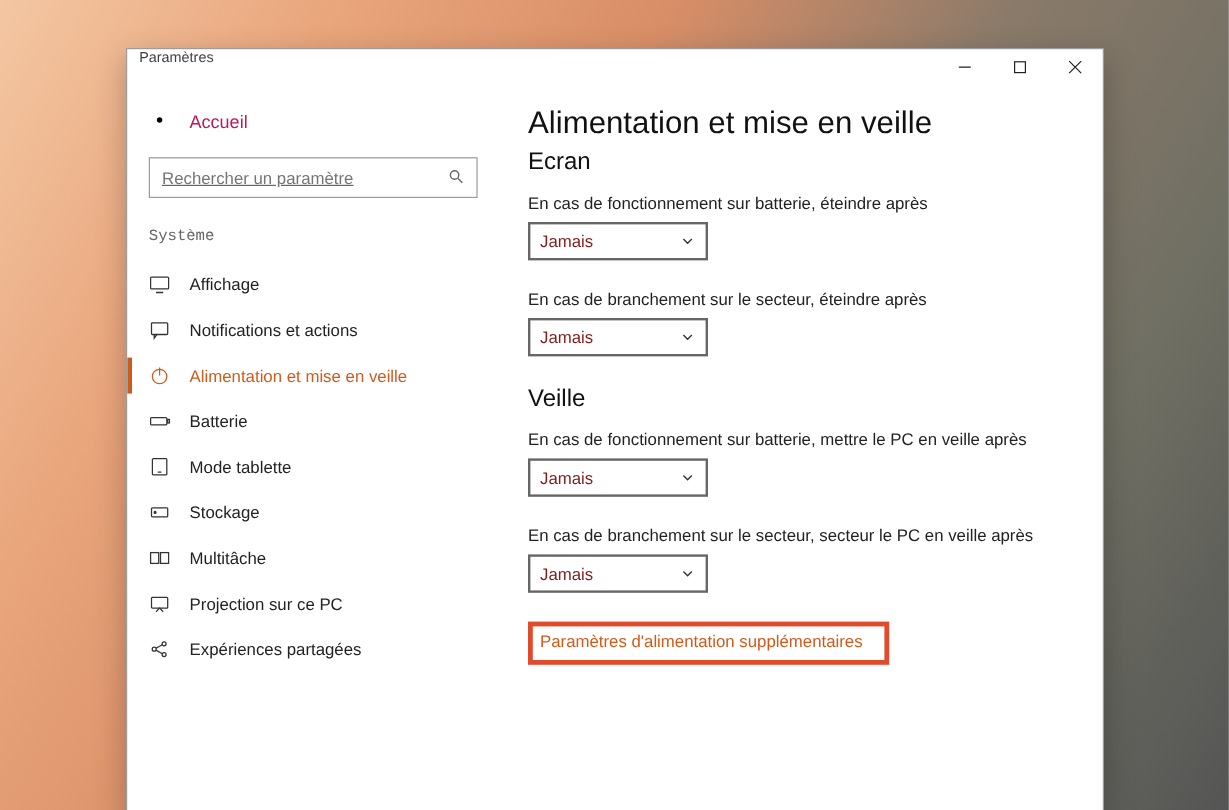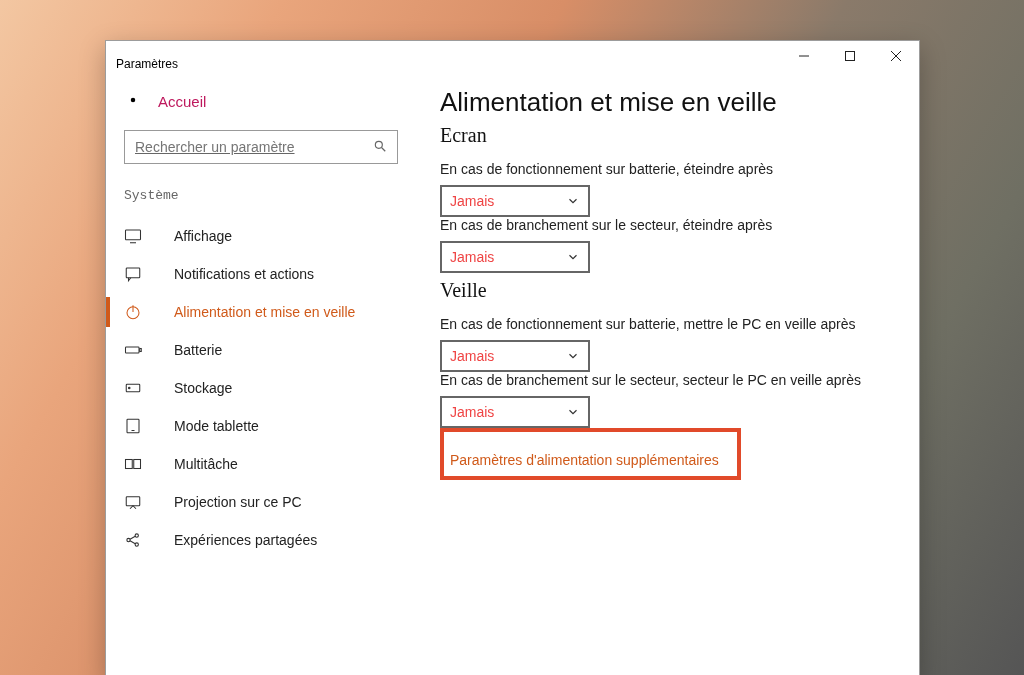--- a/index.html
+++ b/index.html
@@ -8,46 +8,46 @@
     background: linear-gradient(120deg,#f3c7a2 0%, #e9a57c 20%, #d88e67 40%, #8a7a6a 60%, #6f6f63 80%, #555 100%);
     position: relative;
   }
   .window {
     position: absolute; left: 105px; top: 40px; width: 815px; height: 640px;
     background: #ffffff; border: 1px solid #9c9c9c;
     box-shadow: 0 8px 24px rgba(0,0,0,.25);
     display: flex; flex-direction: column;
   }
   .titlebar {
-    height: 30px; display: flex; align-items: flex-end; padding: 0 0 0 10px;
-    font-size: 12px; color: #000000;
+    height: 30px; display: flex; align-items: flex-start; padding: 0 0 0 10px;
+    font-size: 12px; color: #404040;
   }
   .titlebar .title { flex: 1; }
   .titlebar .btn { width: 46px; height: 30px; display:flex; align-items:center; justify-content:center; }
   .titlebar .btn svg { stroke:#222; stroke-width:1; fill:none; }
   .content { flex:1; display:flex; overflow:hidden; }
   .sidebar { width: 310px; padding: 20px 0 0 0; }
   .home-row { display:flex; align-items:center; gap:16px; padding: 0 18px 18px 18px; font-size:15px; color:#be185d;}
   .searchbox { margin: 0 18px 24px 18px; height:34px; border:1px solid #999; display:flex; align-items:center; padding:0 10px; color:#666; font-size:14px;text-decoration:underline;}
   .searchbox input { flex:1; border:0; outline:0; font-size:14px; color:#333; background:transparent;}
   .section-label { padding: 0 18px 14px 18px; font-size:13px; color:#666;font-family:Liberation Mono, monospace;}
-  .nav-item { display:flex; align-items:center; gap:32px; padding: 10px 18px; font-size:14px; color:#222; position:relative;}
+  .nav-item { display:flex; align-items:center; gap:16px; padding: 10px 18px; font-size:14px; color:#222; position:relative;}
   .nav-item.active { color:#d05a1a; }
   .nav-item.active::before { content:""; position:absolute; left:0; top:4px; bottom:4px; width:4px; background:#d05a1a;}
   .nav-item .ic { width:18px; height:18px; display:flex; align-items:center; justify-content:center; }
   .nav-item .ic svg { stroke:#333; stroke-width:1.4; fill:none; }
   .nav-item.active .ic svg { stroke:#d05a1a; }
   .main { flex:1; padding: 16px 30px 0 24px; overflow-y:auto; }
   h1 { font-weight:400; font-size:26px; color:#111; margin-bottom:6px;}
-  h2 { font-weight:400; font-size:20px; color:#111; margin-top:6px; margin-bottom:14px;font-family:Liberation Serif, serif;}
+  h2 { font-weight:400; font-size:20px; color:#111; margin-top:6px; margin-bottom:14px;}
   .field-label { font-size:14px; color:#222; margin-bottom:8px;}
-  .dropdown { width:150px; height:32px; border:2px solid #666; display:flex; align-items:center; padding:0 8px; font-size:14px; color:#ef4444; justify-content:space-between; }
+  .dropdown { width:150px; height:32px; border:2px solid #666; display:flex; align-items:center; padding:0 8px; font-size:14px; color:#7f1d1d; justify-content:space-between; margin-bottom:24px;}
   .dropdown .chev { width:14px; height:14px; }
   .related-h { font-weight:400; font-size:20px; color:#111; margin-top:14px; margin-bottom:10px;}
-  .link-highlight { display:inline-block; border:4px solid #e14a2a; padding:20px 18px 8px 6px; color:#d05a1a; font-size:14px;}
+  .link-highlight { display:inline-block; border:4px solid #e14a2a; padding:4px 18px 8px 6px; color:#d05a1a; font-size:14px;}
 </style>
 </head>
 <body>
 
 <div class="window">
   <div class="titlebar">
     <span class="title">Paramètres</span>
     <div class="btn">
         <svg width="12" height="12">
           <line x1="1" y1="6" x2="11" y2="6"></line>
@@ -120,34 +120,34 @@
             <svg width="18" height="18" viewBox="0 0 24 24">
               <rect x="2" y="8" width="18" height="8" rx="1"></rect>
               <rect x="21" y="10" width="2" height="4"></rect>
             </svg>
           </span>
         <span>Batterie</span>
       </div>
       <div class="nav-item">
         <span class="ic">
             <svg width="18" height="18" viewBox="0 0 24 24">
+              <rect x="4" y="3" width="16" height="18" rx="1"></rect>
+              <line x1="10" y1="18" x2="14" y2="18"></line>
+            </svg>
+          </span>
+        <span>Mode tablette</span>
+      </div>
+      <div class="nav-item">
+        <span class="ic">
+            <svg width="18" height="18" viewBox="0 0 24 24">
               <rect x="3" y="7" width="18" height="10" rx="1"></rect>
               <circle cx="7" cy="12" r="1" fill="#333"></circle>
             </svg>
           </span>
         <span>Stockage</span>
-      </div>
-      <div class="nav-item">
-        <span class="ic">
-            <svg width="18" height="18" viewBox="0 0 24 24">
-              <rect x="4" y="3" width="16" height="18" rx="1"></rect>
-              <line x1="10" y1="18" x2="14" y2="18"></line>
-            </svg>
-          </span>
-        <span>Mode tablette</span>
       </div>
       <div class="nav-item">
         <span class="ic">
             <svg width="18" height="18" viewBox="0 0 24 24">
               <rect x="2" y="6" width="9" height="12"></rect>
               <rect x="13" y="6" width="9" height="12"></rect>
             </svg>
           </span>
         <span>Multitâche</span>
       </div>

